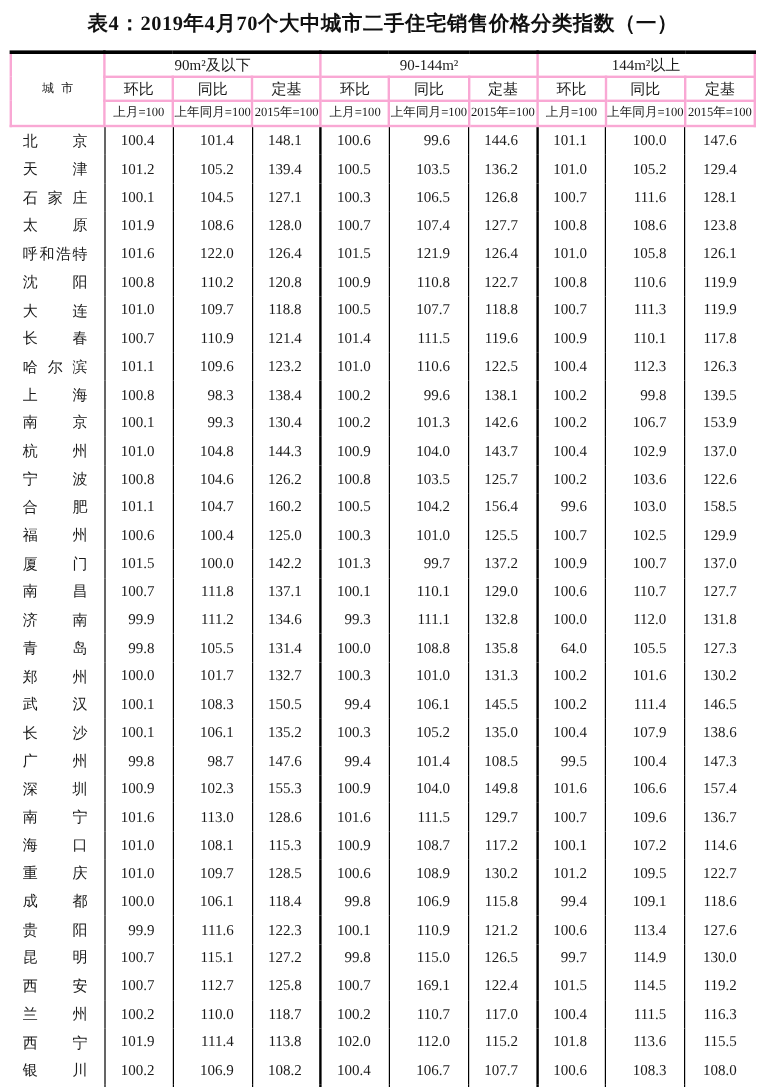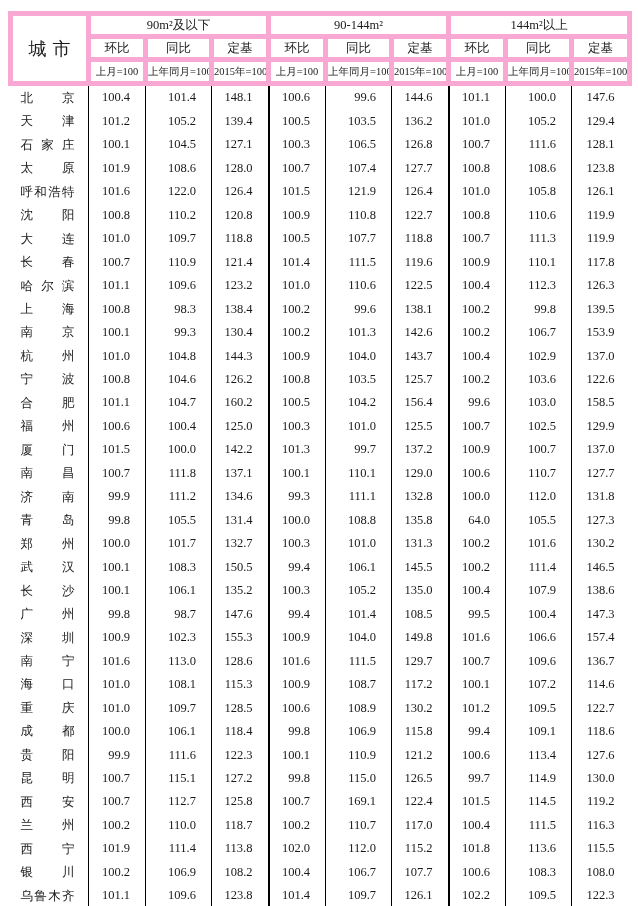--- a/index.html
+++ b/index.html
@@ -22,33 +22,33 @@
   table.idx {
     border-collapse:collapse;
     table-layout:fixed;
     width:622px;
     margin:11px 0 0 8px;
     border-top:3px solid #000;
     border-bottom:3px solid #000;
   }
   
   thead th {
-    border:5px solid #f9a8d4;
+    border:2px solid #f9a8d4;
     font-weight:normal;
     font-size:12.5px;
     text-align:center;
     padding:0;
     height:18px;
     line-height:18px;
     color:#1a1a1a;
     overflow:hidden;
     white-space:nowrap;
   }
   thead tr.r3 th { font-size:10.5px; height:19px; line-height:19px;margin-left:24px; }
-  thead th.city-th { font-size:18px; letter-spacing:6px; text-indent:6px;margin-left:48px; }
+  thead th.city-th { font-size:10px; letter-spacing:6px; text-indent:6px;margin-left:48px; }
   
   tbody td {
     padding:0;
     height:22.7px;
     font-size:12.5px;
     line-height:22.7px;
     border:none;
     border-left:1px solid #000;
     white-space:nowrap;
     overflow:hidden;
@@ -61,20 +61,21 @@
     display:inline-flex;
     justify-content:space-between;
     width:54px;
     vertical-align:middle;
   }
 </style>
 </head>
 <body>
 
 <div class="page">
+  <div class="title">表4：2019年4月70个大中城市二手住宅销售价格分类指数（一）</div>
 
   <table class="idx">
     <colgroup>
       <col style="width:78px">
       <col style="width:57px">
         <col style="width:66px">
         <col style="width:57px">
       <col style="width:57px">
         <col style="width:66px">
         <col style="width:57px">

